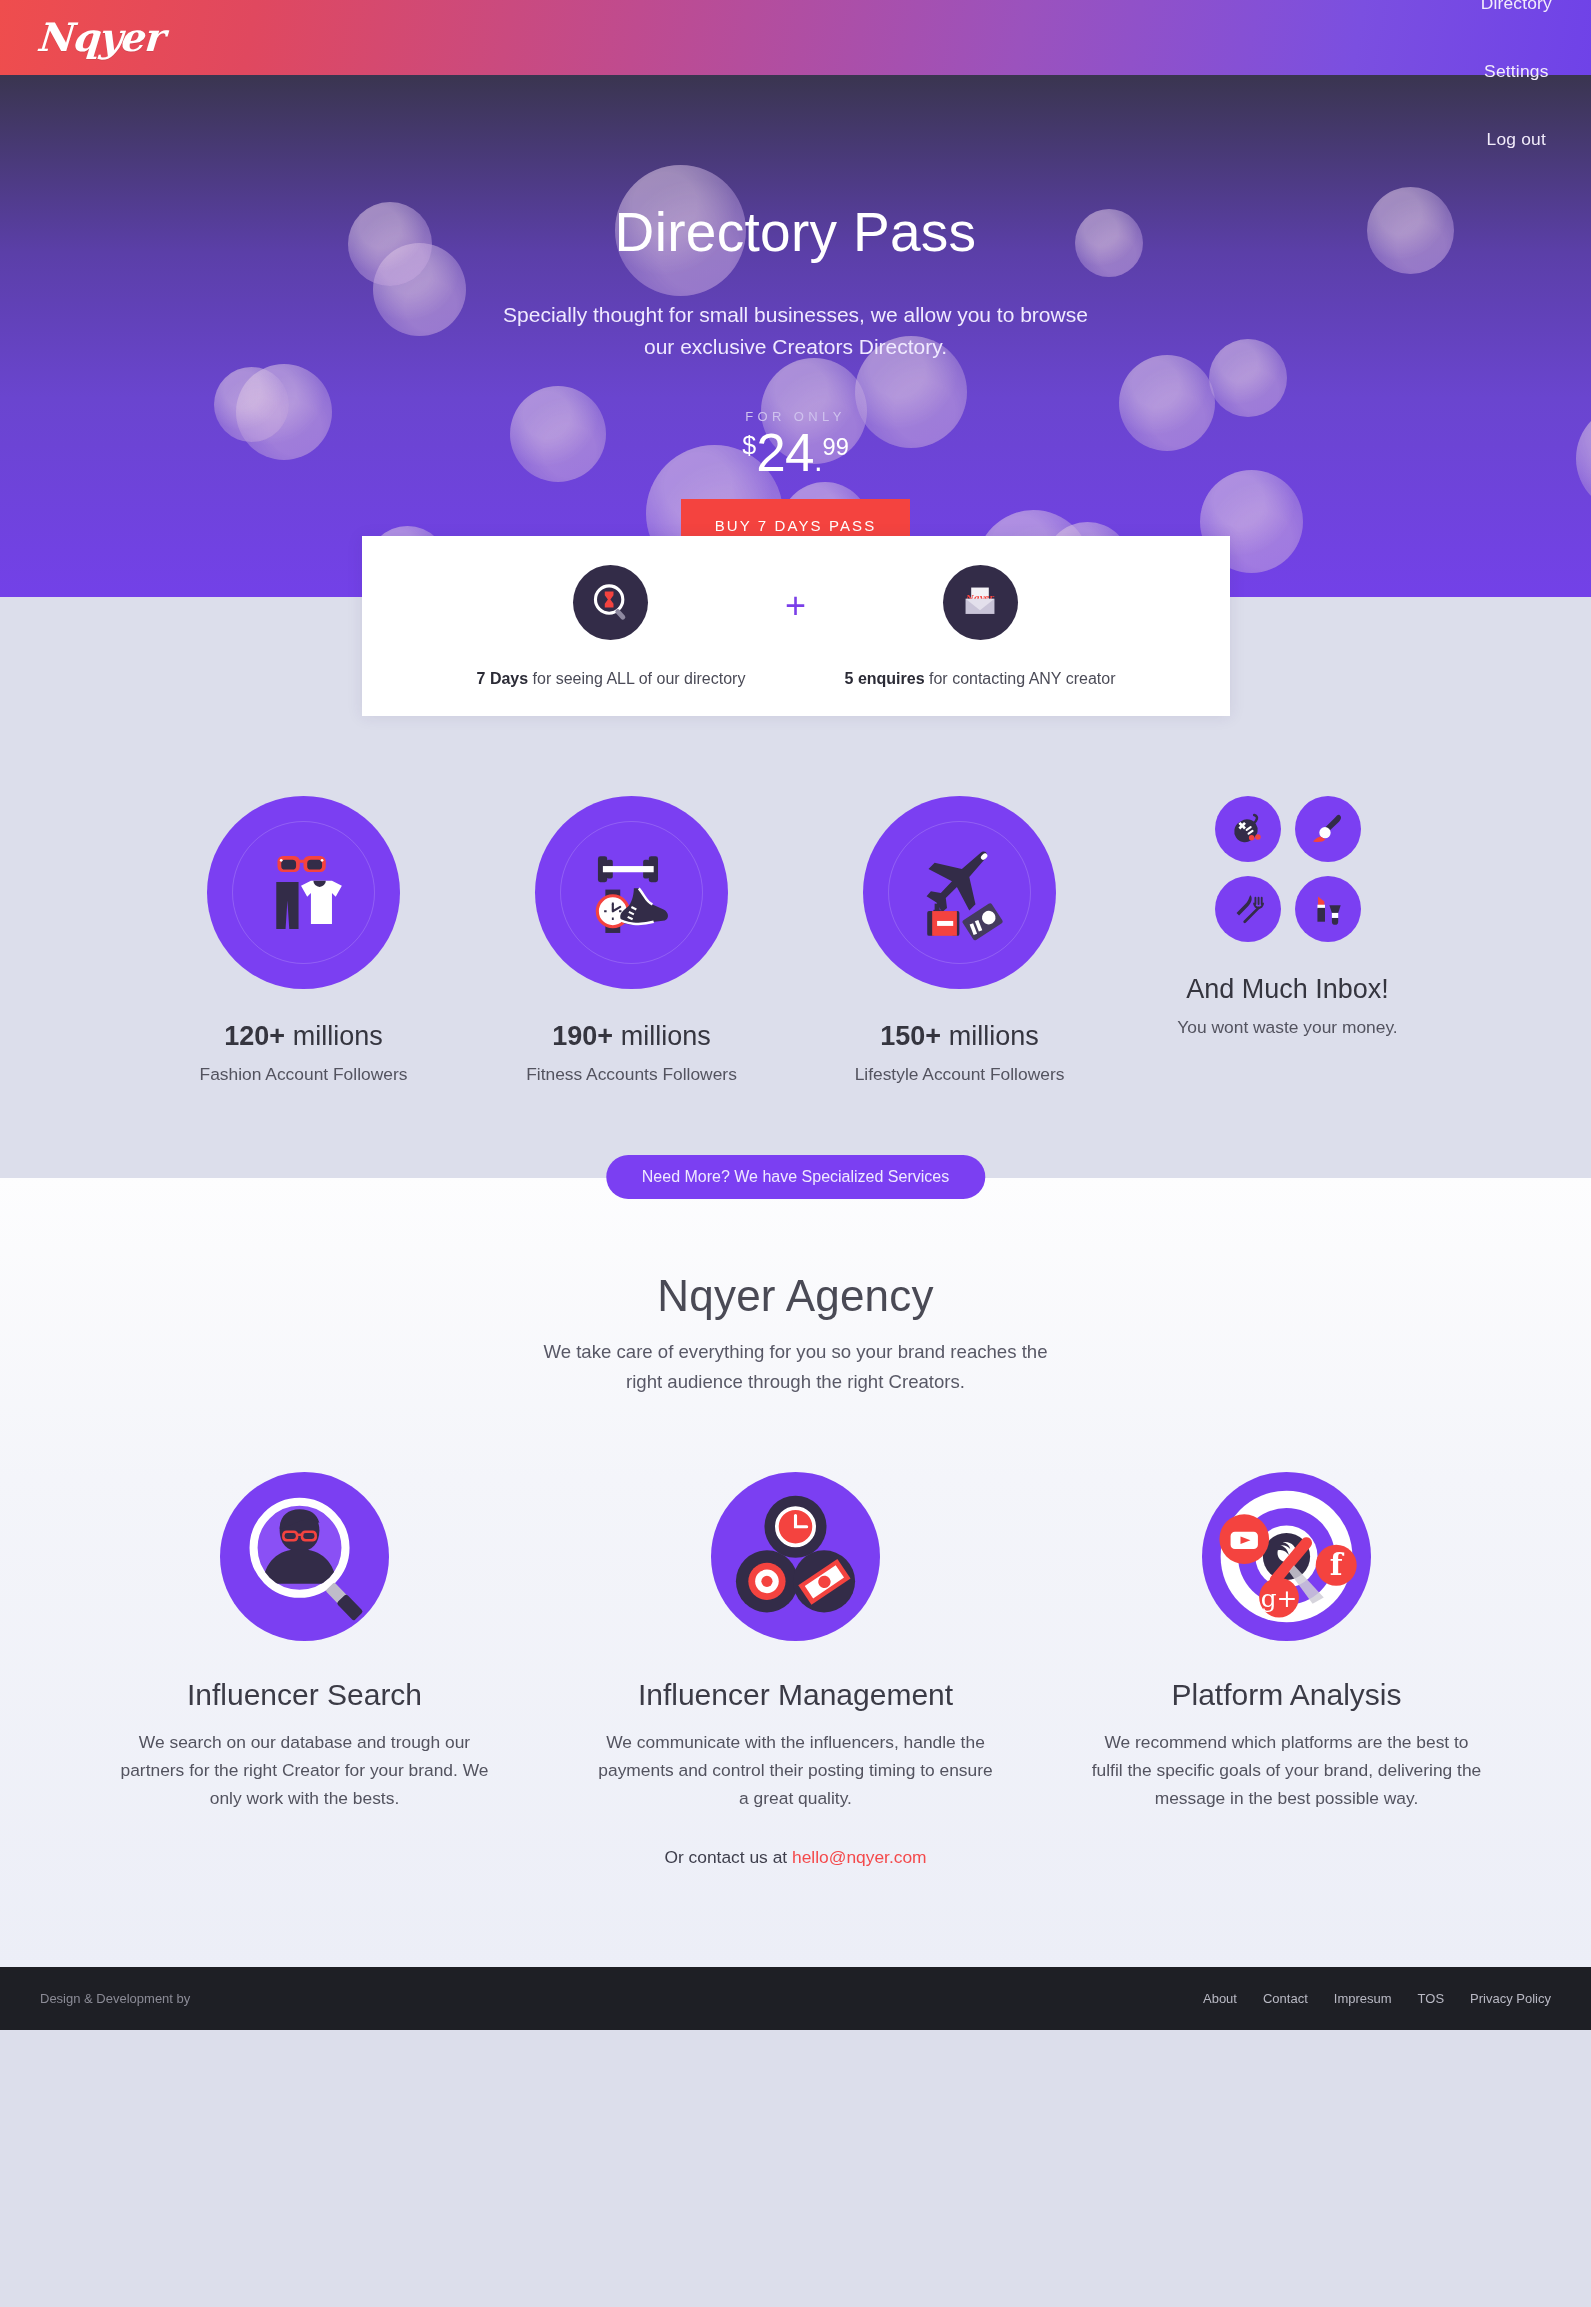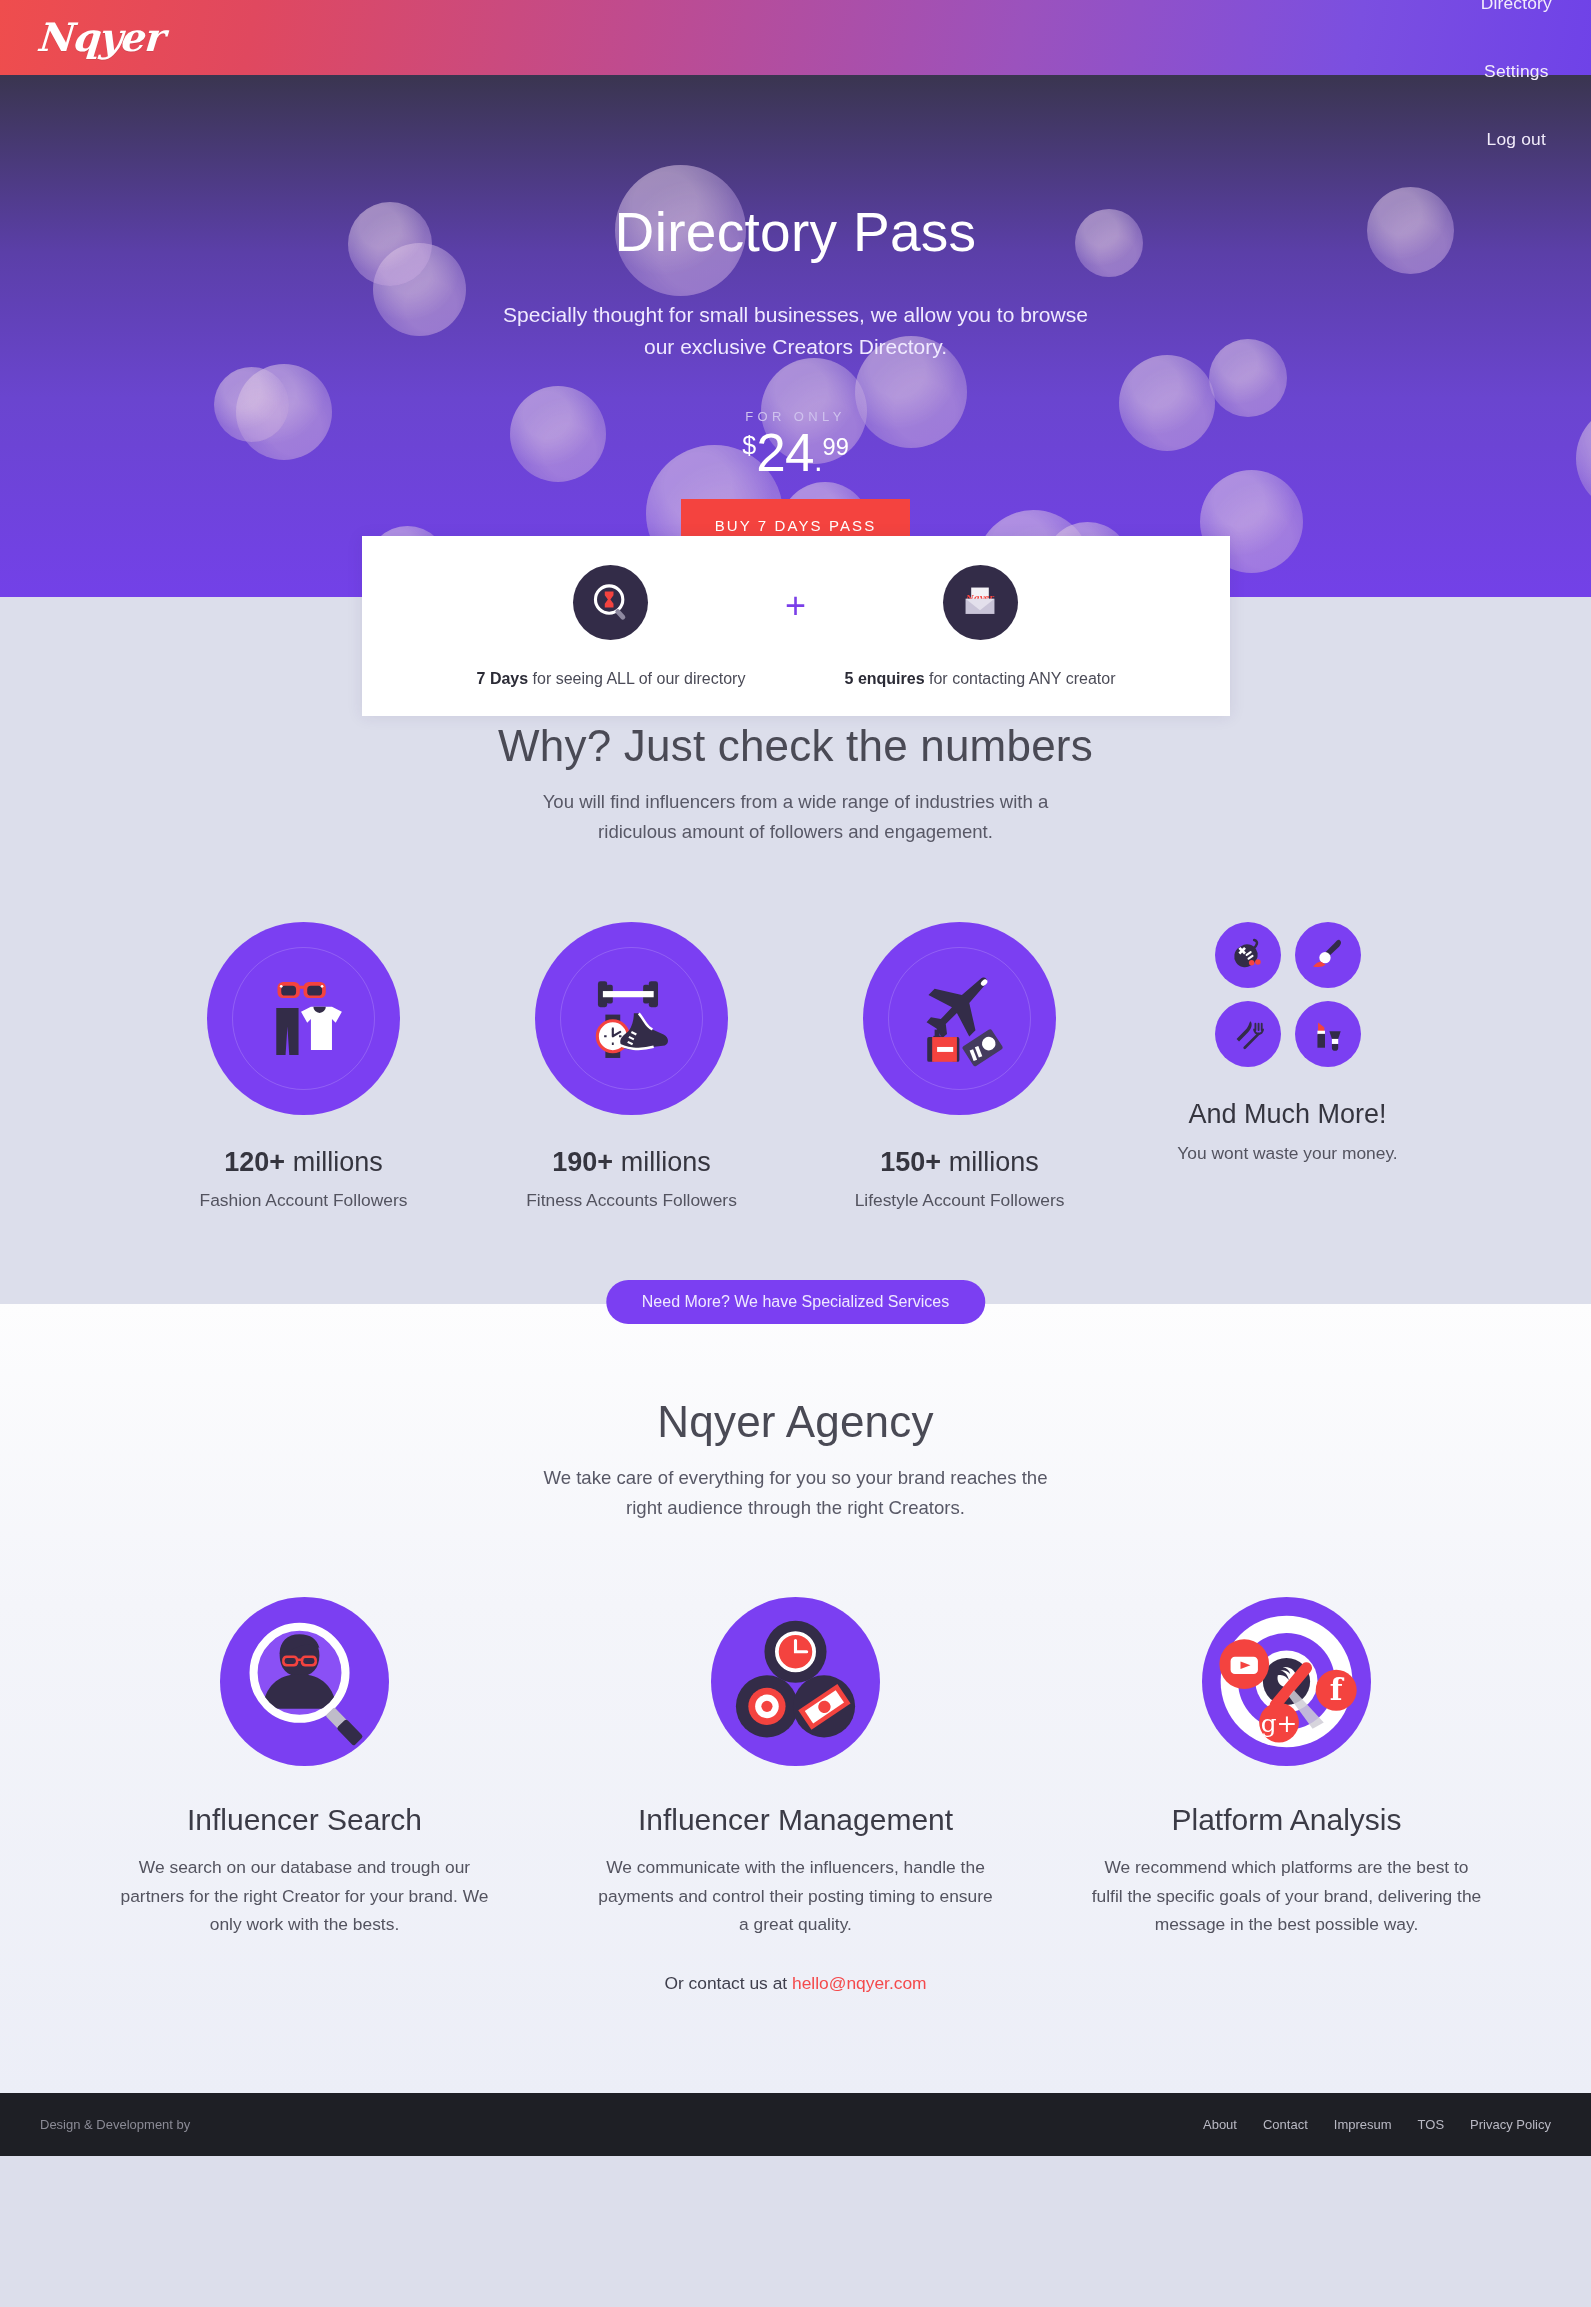--- a/index.html
+++ b/index.html
@@ -250,27 +250,20 @@
           <path d="M12 30 L35 48 L58 30 z" fill="#e3e0ec"></path>
         </svg>
       </div>
       <div class="pass-label">
         <b>5 enquires</b><span> for contacting ANY creator</span>
       </div>
     </div>
   </div>
 
   <div class="numbers">
-    <div class="sec-head">
-      <div class="sec-title">Why? Just check the numbers</div>
-      <div class="sec-sub">
-        <div>You will find influencers from a wide range of industries with a</div>
-        <div>ridiculous amount of followers and engagement.</div>
-      </div>
-    </div>
 
     <div class="stats">
 
       <div class="stat">
         <div class="stat-circle">
           <svg width="99" height="93" viewBox="0 0 160 150">
             <rect x="38" y="16" width="36" height="26" rx="9" fill="#f4433f"></rect>
             <rect x="80" y="16" width="36" height="26" rx="9" fill="#f4433f"></rect>
             <rect x="44" y="22" width="24" height="16" rx="6" fill="#332c48"></rect>
             <rect x="86" y="22" width="24" height="16" rx="6" fill="#332c48"></rect>
@@ -373,21 +366,21 @@
               <path d="M16 12 l10 8 v6 h-10 z" fill="#f4433f"></path>
               <rect x="15" y="25" width="12" height="6" fill="#fff"></rect>
               <rect x="15" y="30" width="12" height="22" fill="#332c48"></rect>
               <path d="M34 26 h18 l-4 12 h-10 z" fill="#332c48"></path>
               <rect x="38" y="38" width="10" height="8" fill="#fff"></rect>
               <path d="M38 46 h10 v6 a5 5 0 0 1 -10 0 z" fill="#332c48"></path>
             </svg>
           </div>
         </div>
         <div class="stat-num">
-          <span>And Much More!</span><span></span>
+          <span>And Much Inbox!</span><span></span>
         </div>
         <div class="stat-cap">You wont waste your money.</div>
       </div>
 
     </div>
   </div>
 
   <div class="agency">
     <button class="pill">Need More? We have Specialized Services</button>
 

